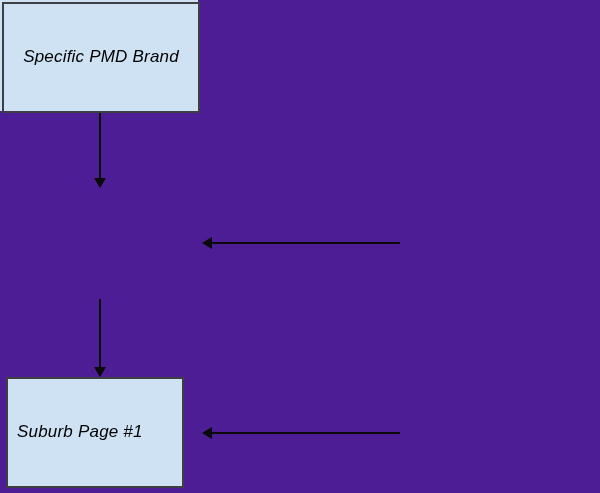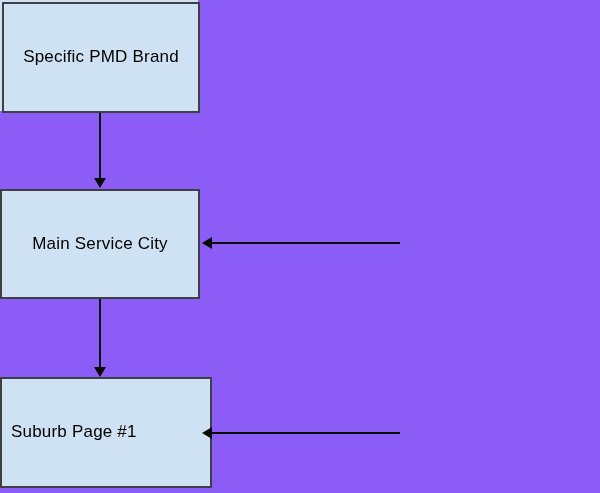--- a/index.html
+++ b/index.html
@@ -5,22 +5,23 @@
   html, body {
     margin: 0;
     padding: 0;
     background: #ffffff;
     font-family: "Liberation Sans", "DejaVu Sans", sans-serif;
   }
   #canvas {
     position: relative;
     width: 600px;
     height: 493px;
-    background: #8b5cf6;
+    background: #4c1d95;
     overflow: hidden;
+    font-style: italic;
   }
   .node {
     position: absolute;
     box-sizing: border-box;
     background: #cfe2f3;
     border: 2px solid #3d3f42;
     color: #000000;
     font-size: 17px;
     letter-spacing: 0.2px;
     line-height: 1.22;
@@ -28,21 +29,21 @@
     align-items: center;
     justify-content: center;
     text-align: center;
     padding: 0 8px;
   }
   
   .node-specific-pmd-brand   { left: 2px;   top: 2px;   width: 198px; height: 111px;
                                box-shadow: -2px -2px 0 0 #cfe2f3; }
   .node-main-service-city    { left: 0px;   top: 189px; width: 200px; height: 110px; }
   .node-main-service-location-gmb { left: 400px; top: 186px; width: 197px; height: 116px; }
-  .node-suburb-page-1        { left: 0px;   top: 377px; width: 212px; height: 111px;
+  .node-suburb-page-1        { left: 6px;   top: 377px; width: 178px; height: 111px;
                                justify-content: flex-start; text-align: left; padding-left: 9px; }
   .node-suburb-location-gmb  { left: 400px; top: 376px; width: 197px; height: 112px; }
 
   
   .edge-line {
     position: absolute;
     background: #0a0a0a;
   }
   .edge-line.v { width: 2px; }
   .edge-line.h { height: 2px; }
@@ -76,23 +77,20 @@
 </style>
 </head>
 <body>
 
 <div id="canvas">
 
   <div class="node node-specific-pmd-brand">
     <span>Specific PMD Brand</span>
   </div>
 
-  <div class="node node-main-service-city">
-    <span>Main Service City</span>
-  </div>
 
 
   <div class="node node-suburb-page-1">
     <span>Suburb Page #1</span>
   </div>
 
 
   <div class="edge-line v line-a"></div>
   <div class="edge-head down head-a"></div>
 

